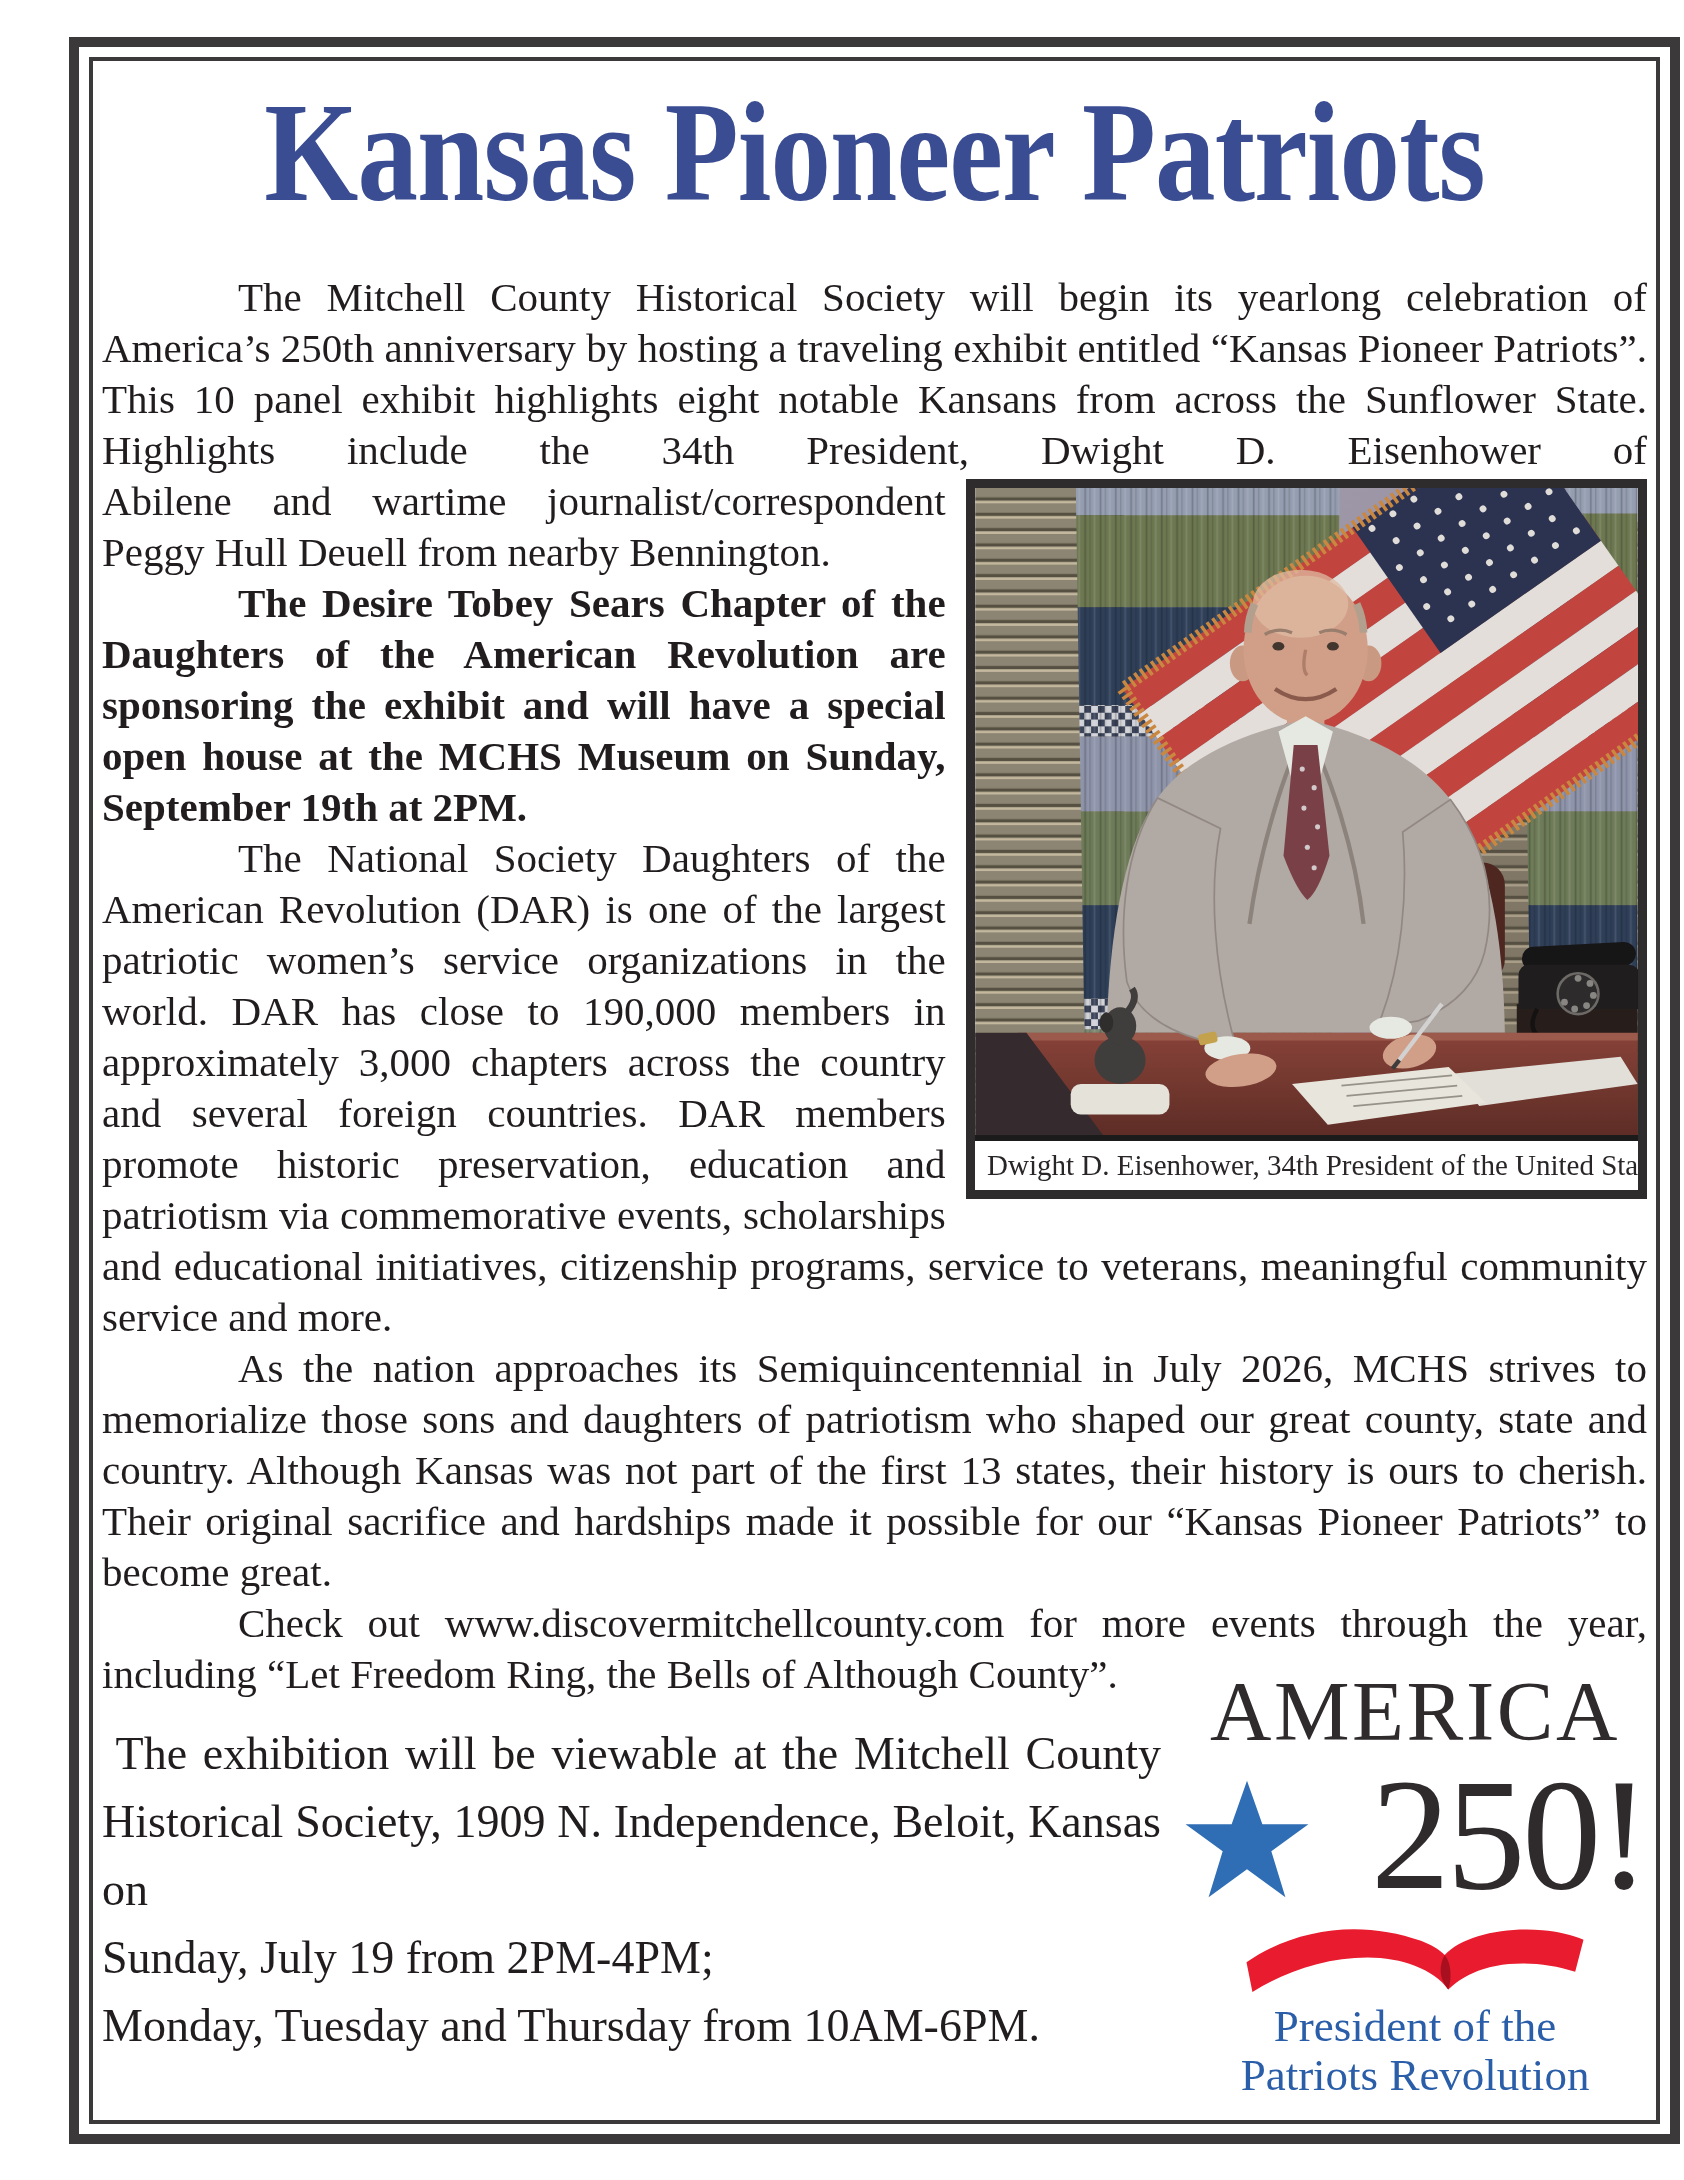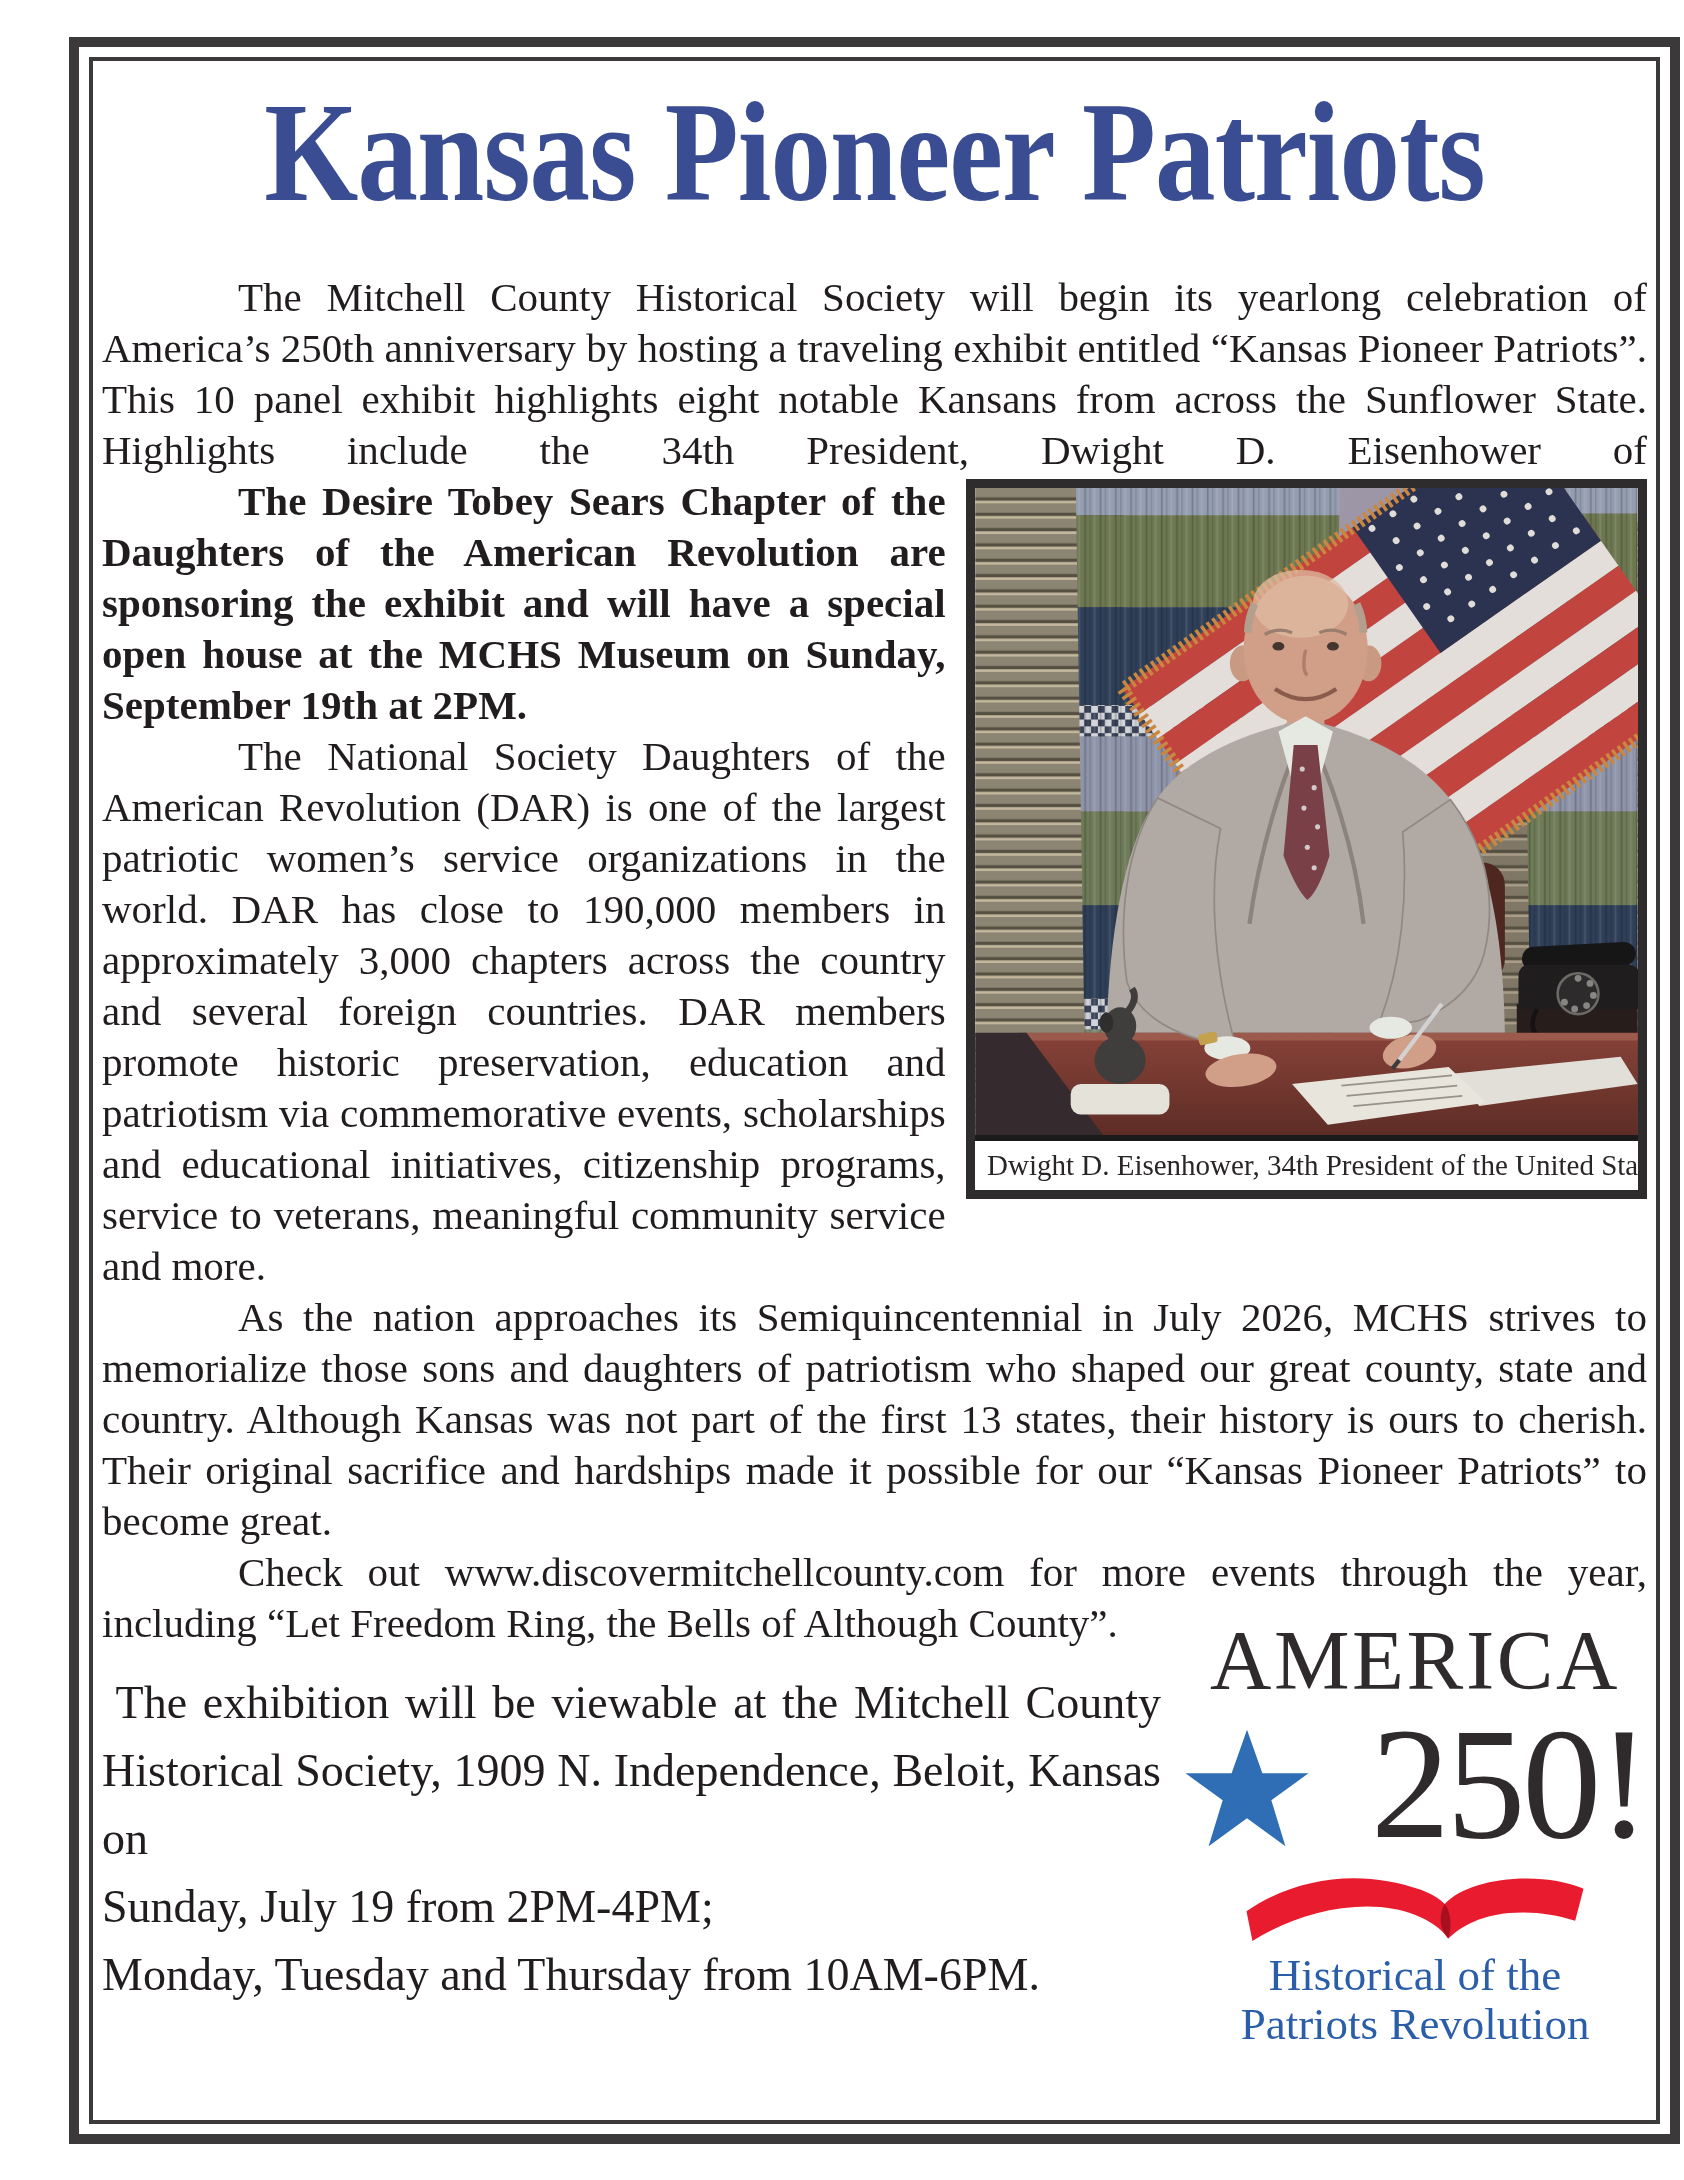--- a/index.html
+++ b/index.html
@@ -285,20 +285,21 @@
             <ellipse cx="170" cy="632" rx="19" ry="22" fill="#3f3b3a"></ellipse>
             <path d="M178,616 Q192,600 184,588" stroke="#3f3b3a" stroke-width="8" fill="none"></path>
             <ellipse cx="154" cy="628" rx="8" ry="12" fill="#2e2b2a"></ellipse>
           </g>
 
           <rect width="778" height="760" fill="#6b5a7a" opacity="0.05"></rect>
         </svg>
         <figcaption class="photo-cap">Dwight D. Eisenhower, 34th President of the United States</figcaption>
       </figure>
 
+      <p class="left-al">Abilene and wartime journalist/correspondent Peggy Hull Deuell from nearby Bennington.</p>
       <p class="indent bold">The Desire Tobey Sears Chapter of the Daughters of the American Revolution are sponsoring the exhibit and will have a special open house at the MCHS Museum on Sunday, September 19th at 2PM.</p>
       <p class="indent">The National Society Daughters of the American Revolution (DAR) is one of the largest patriotic women’s service organizations in the world. DAR has close to 190,000 members in approximately 3,000 chapters across the country and several foreign countries. DAR members promote historic preservation, education and patriotism via commemorative events, scholarships and educational initiatives, citizenship programs, service to veterans, meaningful community service and more.</p>
       <p class="indent">As the nation approaches its Semiquincentennial in July 2026, MCHS strives to memorialize those sons and daughters of patriotism who shaped our great county, state and country. Although Kansas was not part of the first 13 states, their history is ours to cherish.  Their original sacrifice and hardships made it possible for our “Kansas Pioneer Patriots” to become great.</p>
       <p class="indent">Check out www.discovermitchellcounty.com for more events through the year, including “Let Freedom Ring, the Bells of Although County”.</p>
     </div>
 
     <section class="closing">
 
       <div class="logo">
         <div class="l-america">AMERICA</div>
@@ -309,21 +310,21 @@
           <span class="l-250">250!</span>
         </div>
         <svg class="l-ribbon" width="464" height="89" viewBox="0 0 580 150" xmlns="http://www.w3.org/2000/svg">
           <path d="M6,88 C90,30 200,16 300,52 C316,58 330,66 340,76
                    C368,44 440,28 505,34 C530,36 556,42 574,50
                    L560,104 C500,84 430,86 388,106 C370,114 356,124 346,134
                    C322,100 268,80 210,80 C140,80 70,104 16,138 Z" fill="#e81c2e"></path>
           <path d="M340,76 C352,90 352,118 346,134 C330,116 330,94 340,76 Z" fill="#a8101f"></path>
         </svg>
         <div class="l-org">
-          <span>Historical of the</span><br>
+          <span>President of the</span><br>
           <span>Patriots Revolution</span>
         </div>
       </div>
 
       <p class="close-a">The exhibition will be viewable at the Mitchell County Historical Society, 1909 N. Independence, Beloit, Kansas on</p>
       <p class="close-b">
         <span>Sunday, July 19 from 2PM-4PM;</span><br>
         <span>Monday, Tuesday and Thursday from 10AM-6PM.</span>
       </p>
     </section>

